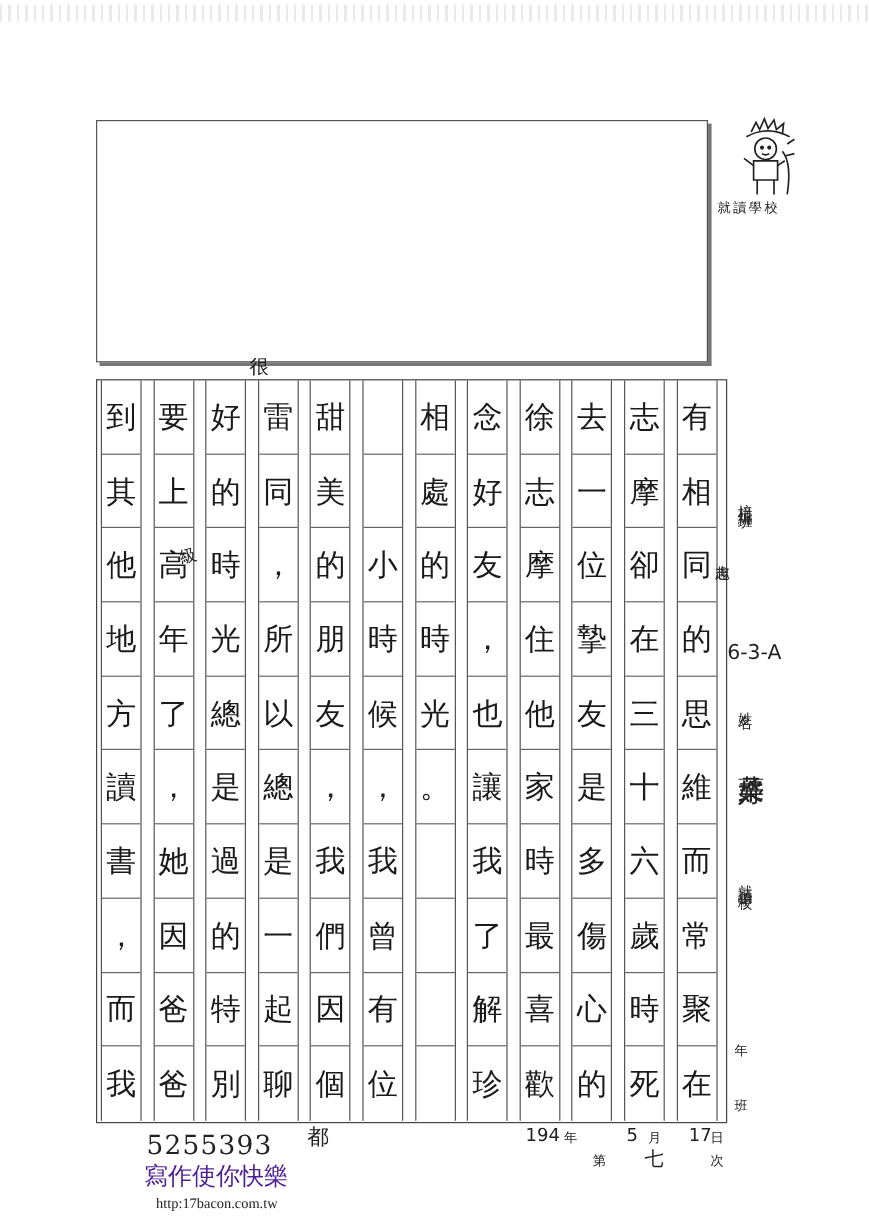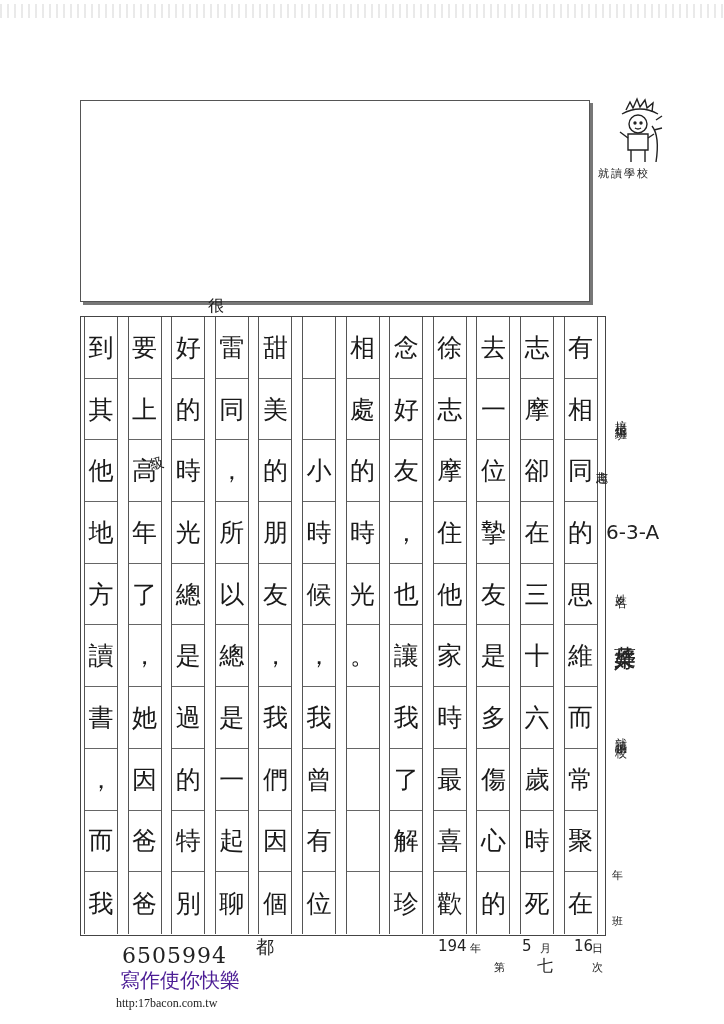--- a/index.html
+++ b/index.html
@@ -45,21 +45,21 @@
   .hand {
     position: absolute; font-family: "DejaVu Sans", sans-serif; color: #222;
   }
   .footer-num {
     position: absolute; left: 122px; top: 943px; font-family: "DejaVu Serif", serif; font-size: 22px; letter-spacing: 1px; color: #222;
   }
   .footer-slogan {
     position: absolute; left: 120px; top: 967px; font-family: "DejaVu Serif", serif; font-size: 20px; color: #4c1d95;
   }
   .footer-url {
-    position: absolute; left: 116px; top: 996px; font-family: "Liberation Serif", serif; font-size: 12px; color: #222;
+    position: absolute; left: 130px; top: 996px; font-family: "Liberation Serif", serif; font-size: 12px; color: #222;
   }
   .small-label { position: absolute; font-family: "DejaVu Serif", serif; font-size: 11px; color: #222; }
 </style>
 </head>
 <body>
 
 <div class="topnoise"></div>
 
 <div class="comment-box"></div>
 
@@ -220,37 +220,37 @@
       <div class="cell">方</div>
       <div class="cell">讀</div>
       <div class="cell">書</div>
       <div class="cell">，</div>
       <div class="cell">而</div>
       <div class="cell">我</div>
     </div>
   </div>
 
 <div class="side-label" style="left:612px; top:410px;">培根編班：</div>
-<div class="hand" style="left:606px; top:520px; font-size:20px;">6-3-A</div>
+<div class="hand" style="left:606px; top:534px; font-size:17px;">6-3-A</div>
 <div class="side-label" style="left:612px; top:584px;">姓名：</div>
 <div class="hand" style="left:610px; top:628px; font-size:22px; writing-mode: vertical-rl; letter-spacing:2px;">葉柔妤</div>
 <div class="side-label" style="left:612px; top:728px;">就讀學校：</div>
 <div class="small-label" style="left:612px; top:868px;">年</div>
 <div class="small-label" style="left:612px; top:914px;">班</div>
 
 <div class="hand" style="left:208px; top:296px; font-size:16px;">很</div>
 <div class="hand" style="left:150px; top:455px; font-size:14px; transform: rotate(-15deg);">級</div>
 <div class="hand" style="left:256px; top:935px; font-size:18px;">都</div>
 <div class="hand" style="left:593px; top:462px; font-size:12px; writing-mode: vertical-rl;">志趣</div>
 
 <div class="hand" style="left:438px; top:937px; font-size:15px;">194</div>
 <div class="small-label" style="left:470px; top:941px;">年</div>
 <div class="hand" style="left:522px; top:937px; font-size:15px;">5</div>
 <div class="small-label" style="left:540px; top:941px;">月</div>
-<div class="hand" style="left:574px; top:937px; font-size:15px;">16</div>
+<div class="hand" style="left:574px; top:937px; font-size:15px;">17</div>
 <div class="small-label" style="left:592px; top:941px;">日</div>
 <div class="small-label" style="left:494px; top:960px;">第</div>
 <div class="hand" style="left:537px; top:956px; font-size:16px;">七</div>
 <div class="small-label" style="left:592px; top:960px;">次</div>
 
-<div class="footer-num">6505994</div>
+<div class="footer-num">5255393</div>
 <div class="footer-slogan">寫作使你快樂</div>
 <div class="footer-url">http:17bacon.com.tw</div>
 
 </body></html>

